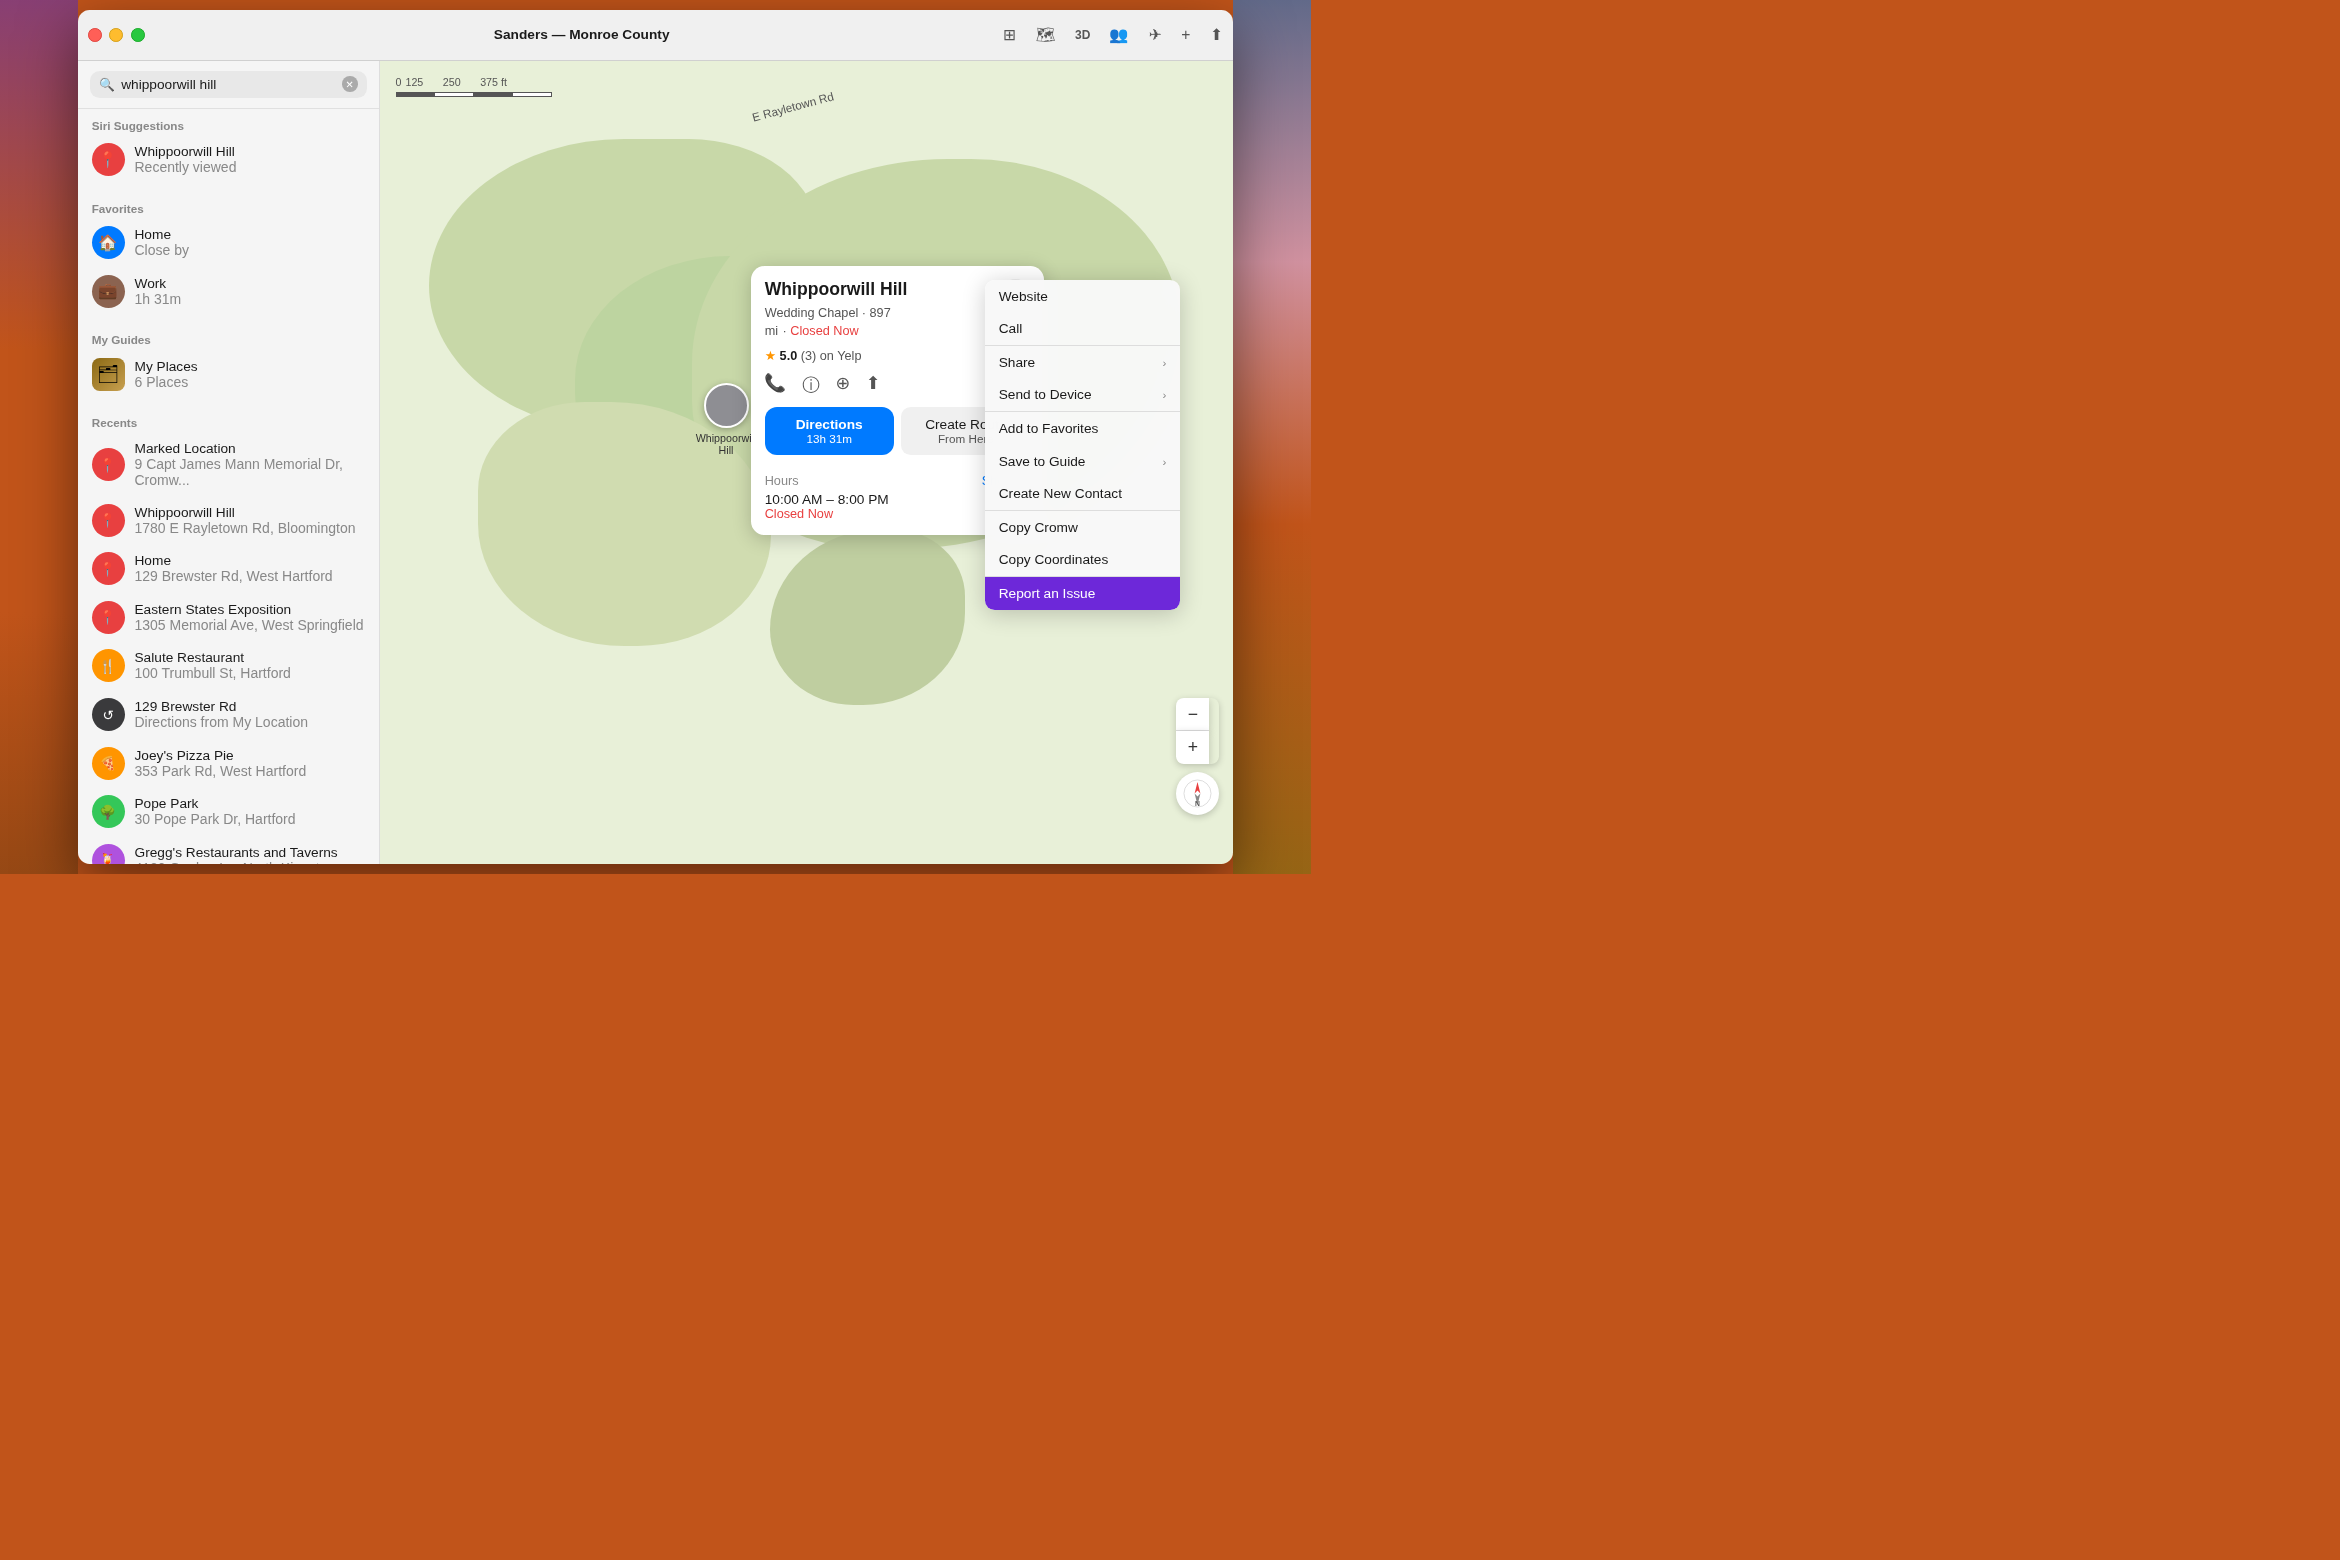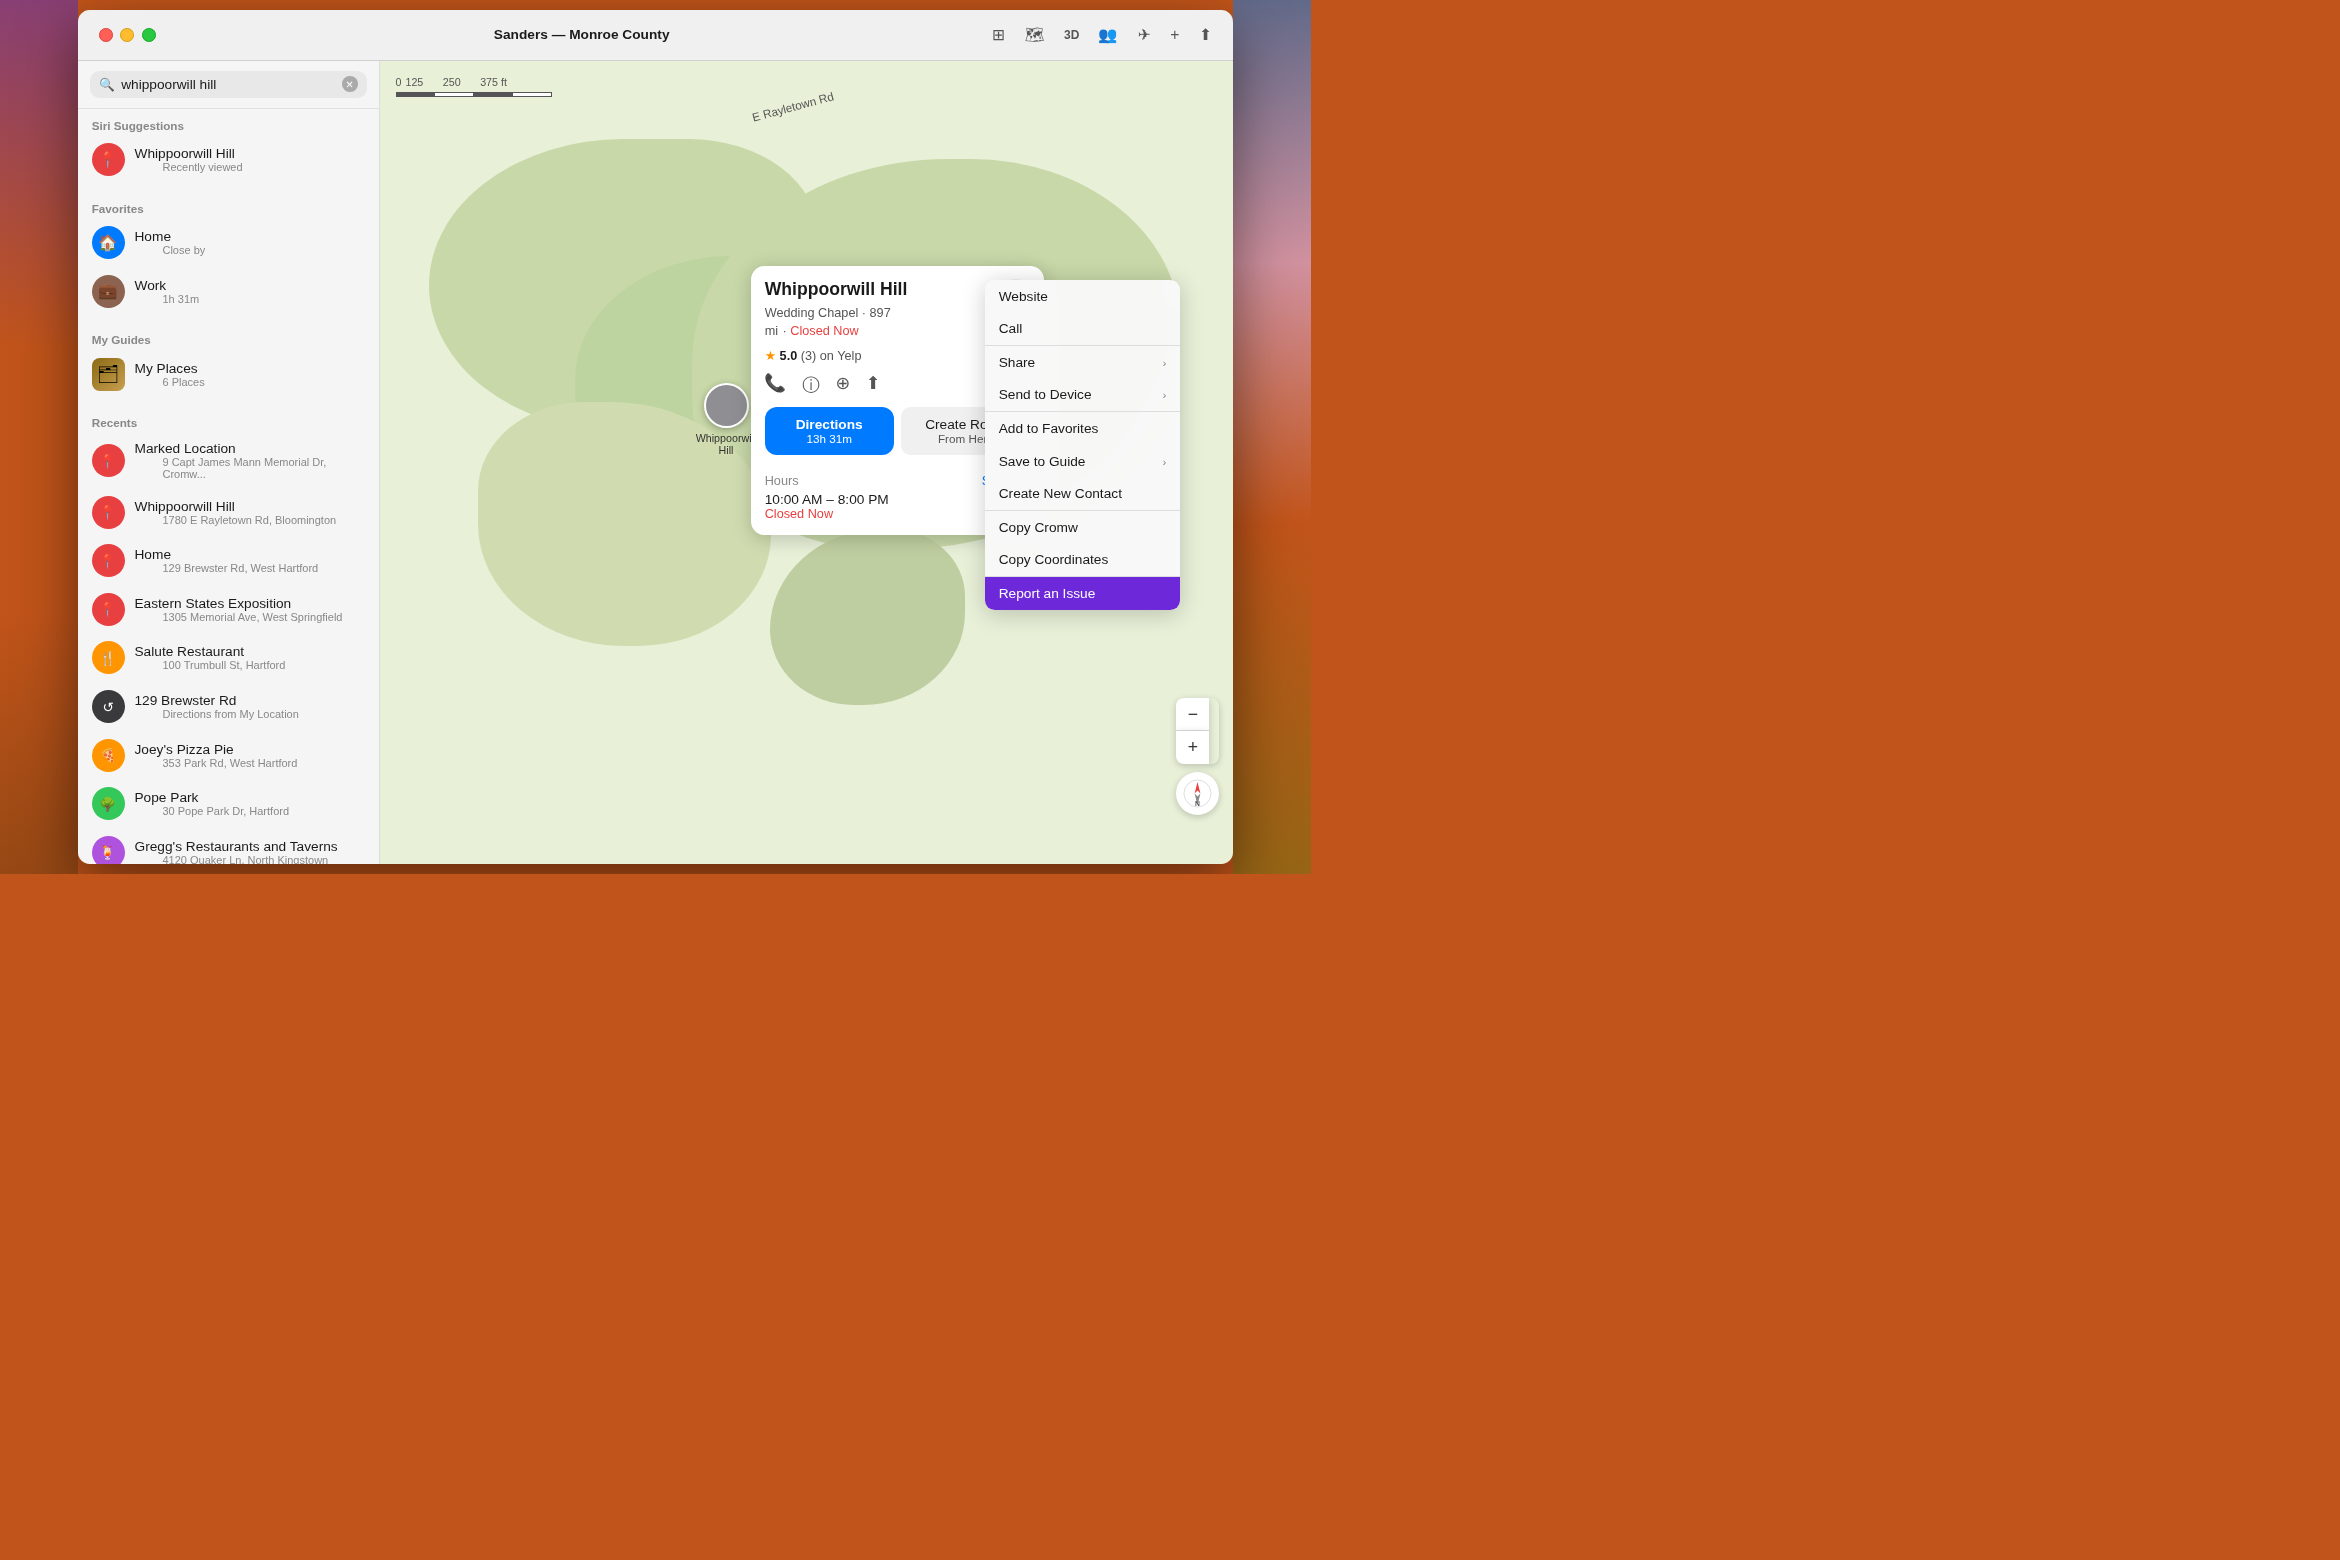--- a/index.html
+++ b/index.html
@@ -43,21 +43,21 @@
       flex-direction: column;
       box-shadow: 0 19.5px 59px rgba(0,0,0,0.5);
     }
 
     
     .titlebar {
       height: 51px;
       background: #f0f0f0;
       display: flex;
       align-items: center;
-      padding: 0 21px;
+      padding: 0 10px;
       flex-shrink: 0;
       border-bottom: 1px solid #d0d0d0;
     }
     .window-controls {
       display: flex;
       gap: 7.8px;
       margin-right: 15.6px;
     }
     .dot {
       width: 13.7px;
@@ -182,23 +182,22 @@
     .icon-purple { background: #af52de; }
     .icon-dark { background: #3a3a3c; }
 
     .item-text { flex: 1; }
     .item-name {
       font-size: 13.7px;
       color: #1a1a1a;
       font-weight: 400;
     }
     .item-sub {
-      font-size: 11px;
+      font-size: 14px;
       color: #888;
-      margin-left: 28px;
     }
 
     .sidebar-divider {
       height: 1px;
       background: #e0e0e0;
       margin: 3.9px 13.7px;
     }
 
     
     .map-area {

